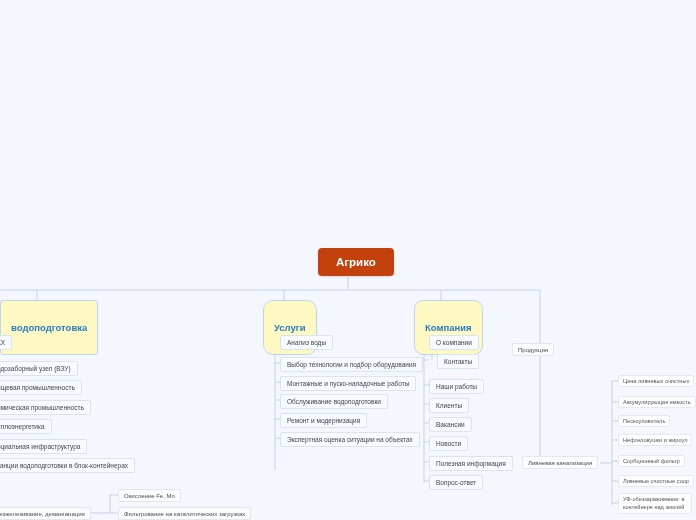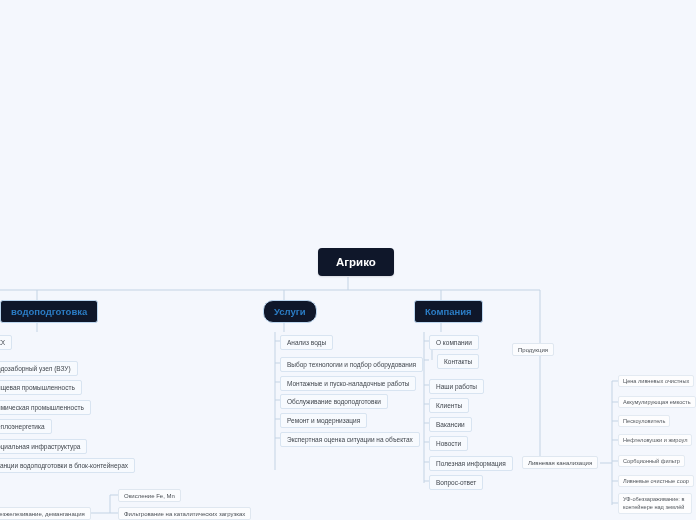--- a/index.html
+++ b/index.html
@@ -21,37 +21,37 @@
     width: 696px;
     height: 520px;
   }
   .node {
     position: absolute;
     box-sizing: border-box;
     white-space: nowrap;
   }
   
   .root {
-    background: #0f172a;
+    background: #c2410c;
     color: #ffffff;
     border-radius: 4px;
     font-size: 11.5px;
     font-weight: bold;
     padding: 8px 18px;
     box-shadow: 0 1px 2px rgba(0,0,0,0.12);
   }
   
   .lvl1 {
-    background: #0f172a;
+    background: #fef9c3;
     color: #2b7cc4;
     border: 1px solid #bcd6ef;
     border-radius: 3px;
     font-size: 9.5px;
     font-weight: bold;
-    padding: 5px 10px;
+    padding: 21px 10px;
     text-align: right;
   }
   
   .lvl2 {
     background: #f7fafe;
     color: #40464d;
     border: 1px solid #d8e4f1;
     border-radius: 2px;
     font-size: 6.5px;
     padding: 3px 6px;
@@ -150,21 +150,21 @@
     <line x1="612" y1="440" x2="618" y2="440"></line>
     <line x1="612" y1="461" x2="618" y2="461"></line>
     <line x1="612" y1="481" x2="618" y2="481"></line>
     <line x1="612" y1="503" x2="618" y2="503"></line>
   </svg>
 
   <div class="node root" style="left:318px; top:248px;">Агрико</div>
 
   <div class="node lvl1" style="left:0px; top:300px;">водоподготовка</div>
   <div class="node lvl1" style="left:263px; top:300px;border-radius:10px;">Услуги</div>
-  <div class="node lvl1" style="left:414px; top:300px;">Компания</div>
+  <div class="node lvl1" style="left:414px; top:300px;border-radius:9px;">Компания</div>
 
   <div class="node lvl2" style="left:-10px; top:335px;">КХ</div>
   <div class="node lvl2" style="left:-10px; top:361px;">одозаборный узел (ВЗУ)</div>
   <div class="node lvl2" style="left:-10px; top:380px;">ищевая промышленность</div>
   <div class="node lvl2" style="left:-10px; top:400px;">имическая промышленность</div>
   <div class="node lvl2" style="left:-10px; top:419px;">еплоэнергетика</div>
   <div class="node lvl2" style="left:-10px; top:439px;">оциальная инфраструктура</div>
   <div class="node lvl2" style="left:-10px; top:458px;">танции водоподготовки в блок-контейнерах</div>
 
   <div class="node lvl3" style="left:-10px; top:507px;">безжелезивание, деманганация</div>

